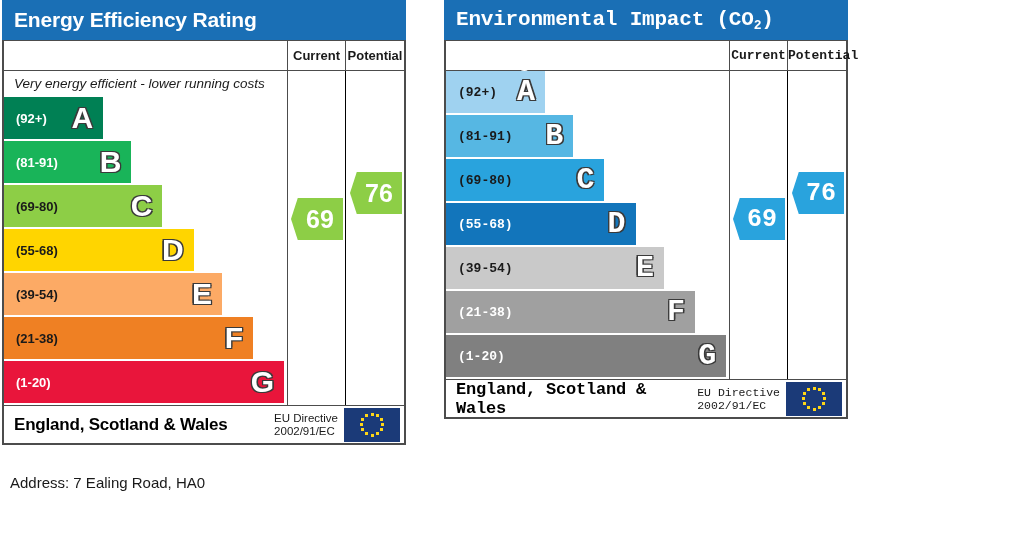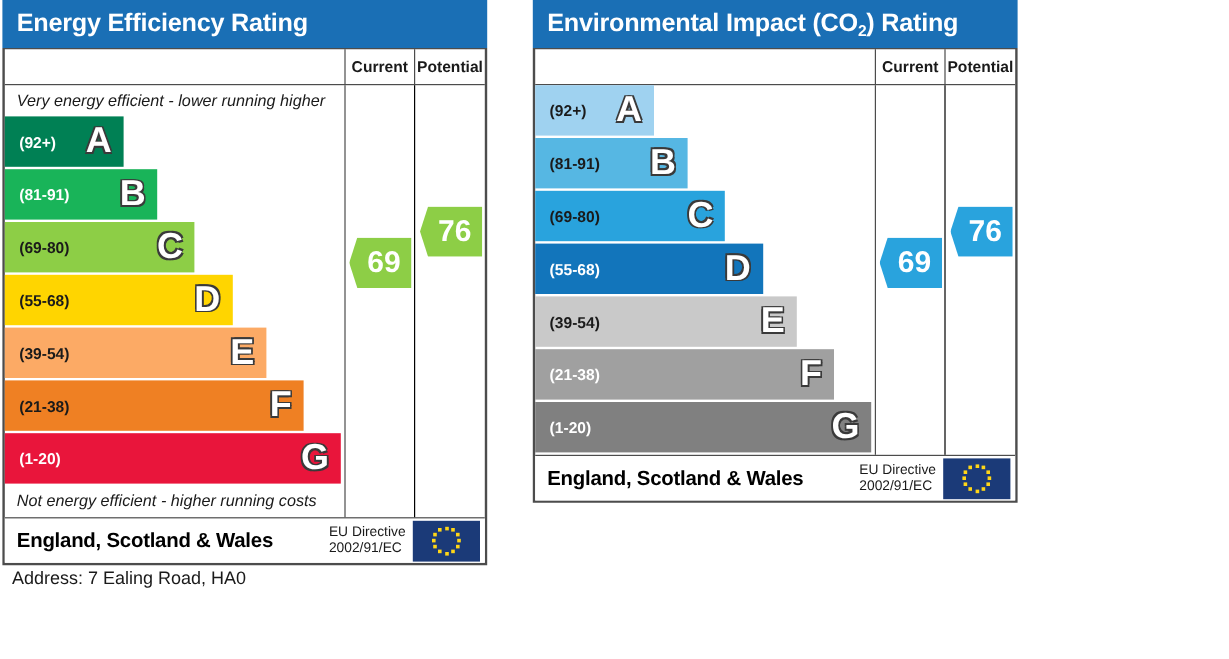--- a/index.html
+++ b/index.html
@@ -19,21 +19,21 @@
     display: flex;
     flex-direction: row;
     align-items: flex-start;
   }
 
   .epc-chart {
     width: 404px;
     margin-left: 2px;
     box-sizing: border-box;
   }
-  .epc-chart.right { margin-left: 38px; }
+  .epc-chart.right { margin-left: 38px; font-family: Liberation Mono, monospace; }
 
   
   .chart-header {
     background: #1a6fb5;
     color: #ffffff;
     font-size: 21px;
     font-weight: bold;
     height: 40px;
     line-height: 40px;
     padding-left: 12px;
@@ -212,21 +212,21 @@
     <div class="chart-body">
 
       <div class="col-head">
         <div class="spacer"></div>
         <div class="ch cur">Current</div>
         <div class="ch">Potential</div>
       </div>
 
       <div class="grid">
         <div class="bands-col">
-          <div class="caption">Very energy efficient - lower running higher</div>
+          <div class="caption">Very energy efficient - lower running costs</div>
           <div class="bands" id="energy-bands">
               <div class="band dark" style="background: transparent;">
                 <div style="position: absolute; left: 0px; top: 0px; bottom: 0px; width: 35%; background: rgb(0, 128, 84);"></div>
                 <span class="range" style="color: rgb(255, 255, 255);">(92+)</span>
                 <span class="letter" style="right: calc(65% + 10px);">A</span>
               </div>
               <div class="band dark" style="background: transparent;">
                 <div style="position: absolute; left: 0px; top: 0px; bottom: 0px; width: 45%; background: rgb(25, 180, 89);"></div>
                 <span class="range" style="color: rgb(255, 255, 255);">(81-91)</span>
                 <span class="letter" style="right: calc(55% + 10px);">B</span>
@@ -250,21 +250,20 @@
                 <div style="position: absolute; left: 0px; top: 0px; bottom: 0px; width: 88%; background: rgb(239, 128, 35);"></div>
                 <span class="range" style="color: rgb(26, 26, 26);">(21-38)</span>
                 <span class="letter" style="right: calc(12% + 10px);">F</span>
               </div>
               <div class="band dark" style="background: transparent;">
                 <div style="position: absolute; left: 0px; top: 0px; bottom: 0px; width: 99%; background: rgb(233, 21, 59);"></div>
                 <span class="range" style="color: rgb(255, 255, 255);">(1-20)</span>
                 <span class="letter" style="right: calc(1% + 10px);">G</span>
               </div>
             </div>
-          <div class="caption">Not energy efficient - higher running costs</div>
         </div>
         <div class="meter-col cur" id="energy-current-col">
             <div class="marker" style="background: rgb(141, 206, 70); top: 127px;">69</div>
           </div>
         <div class="meter-col" id="energy-potential-col">
             <div class="marker" style="background: rgb(141, 206, 70); top: 101px;">76</div>
           </div>
       </div>
 
       <div class="chart-footer">

